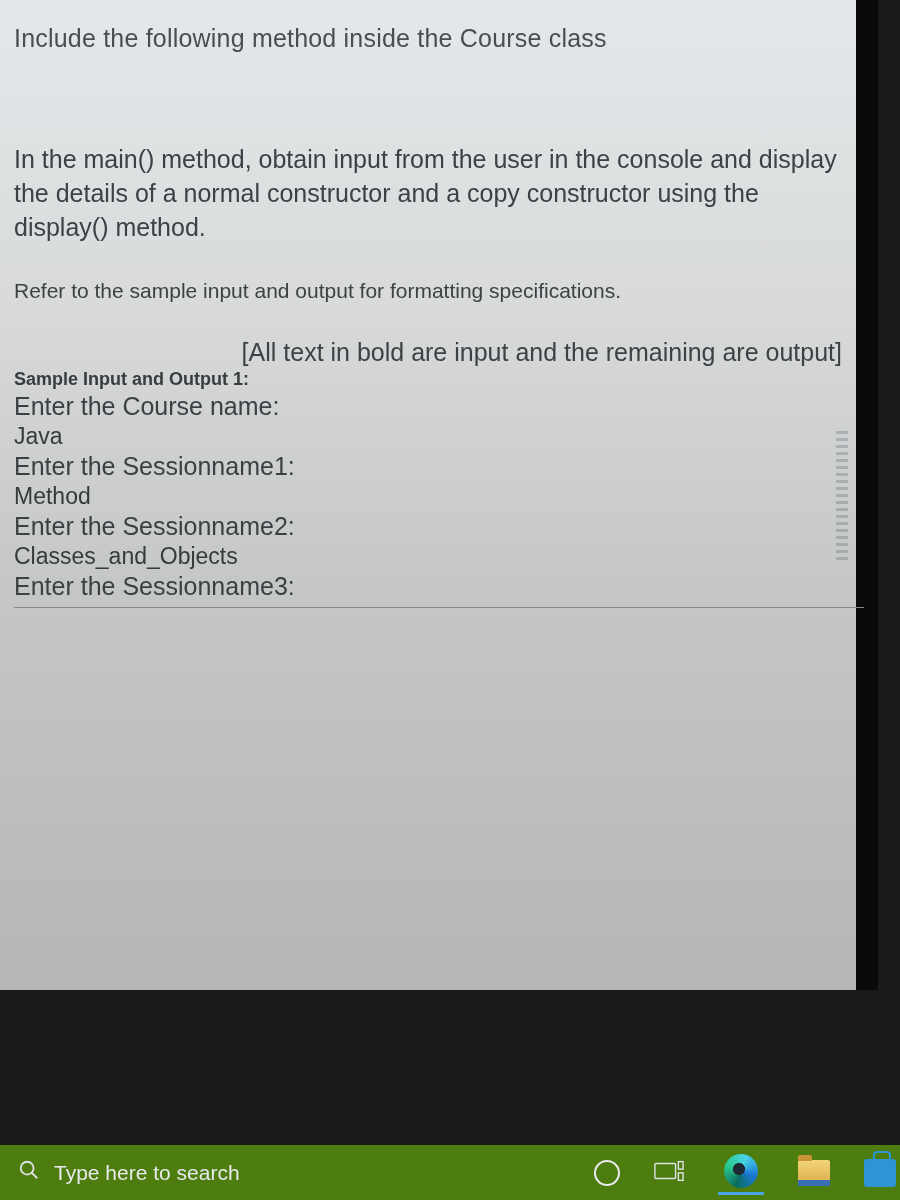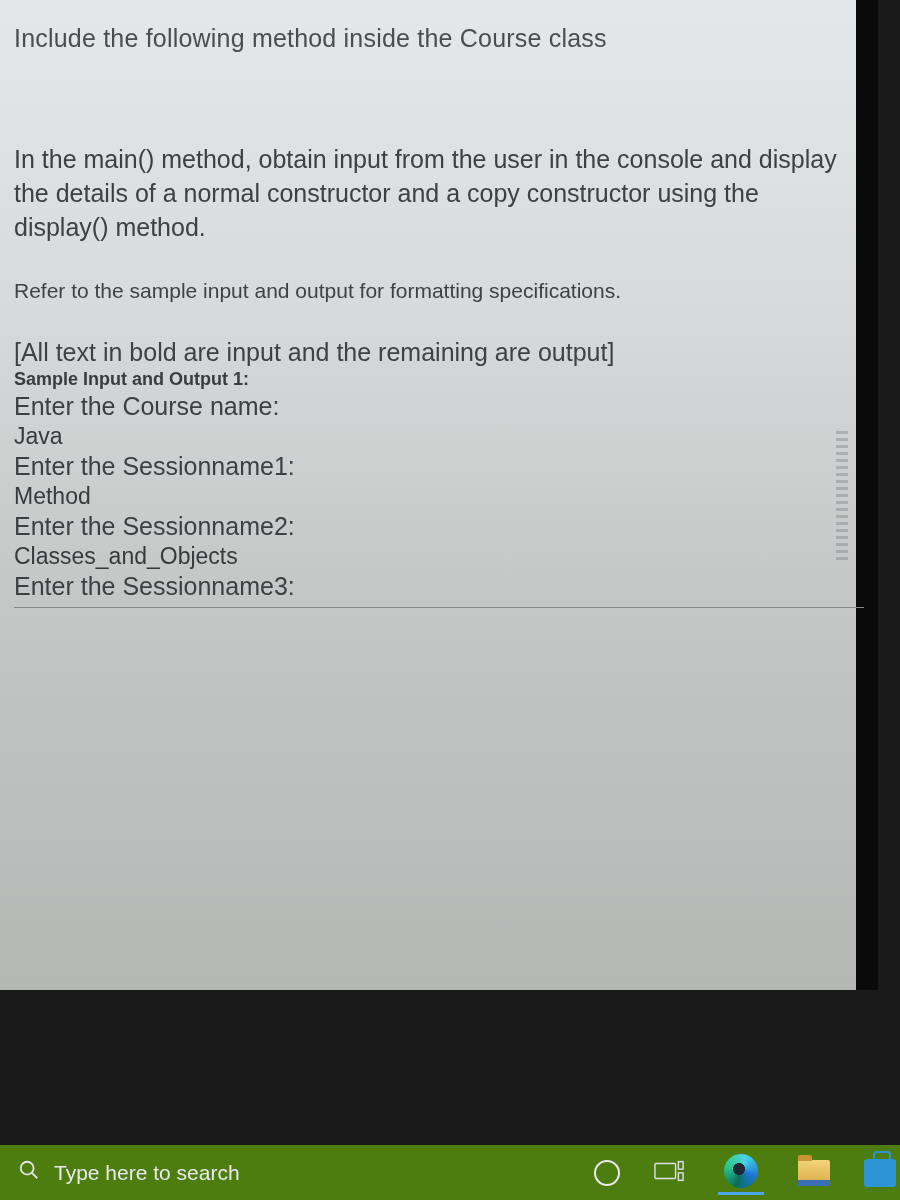--- a/index.html
+++ b/index.html
@@ -68,20 +68,21 @@
       color: #3e4243;
     }
     .io-line {
       font-size: 21px;
       color: #3e4243;
       margin-bottom: 35px;
     }
     .bracket-line {
       font-size: 25px;
       color: #3e4244;
+      text-align: right;
     }
     .sample-head {
       font-size: 18px;
       font-weight: 600;
       color: #383c3e;
       margin-top: 2px;
     }
     .prompt-line {
       font-size: 25px;
       color: #3c4042;

